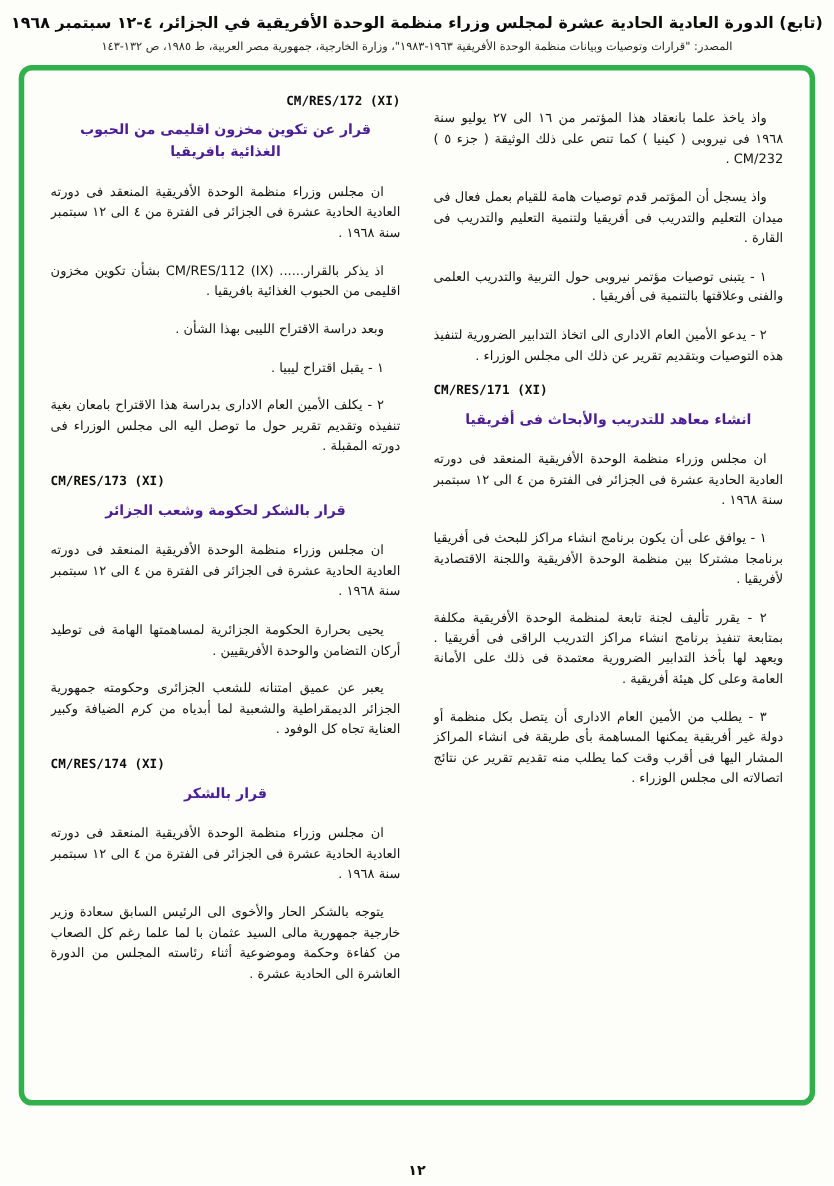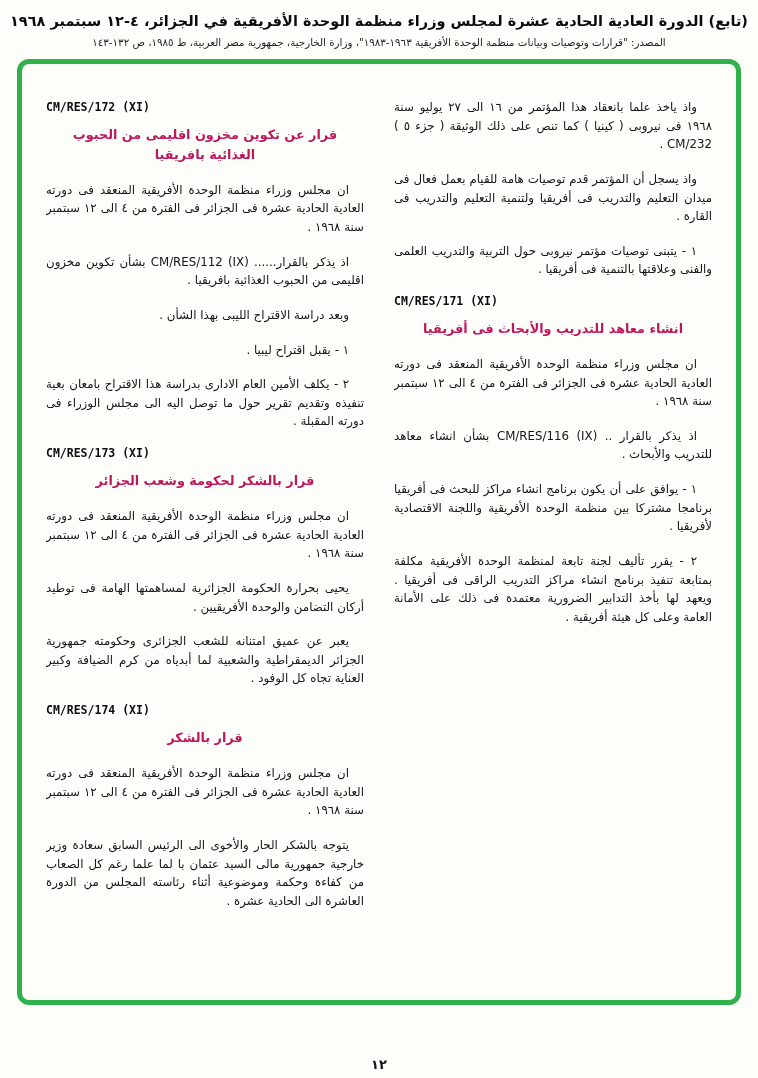--- a/index.html
+++ b/index.html
@@ -37,28 +37,28 @@
   .block-para { margin-bottom: 7px; text-indent: 15px; margin-top: 16px; }
   .block-code {
     direction: ltr;
     text-align: left;
     font-family: "DejaVu Sans Mono", monospace;
     font-weight: bold;
     font-size: 11.5px;
     margin: 13px 0 9px 0;
     color: #0c0c0c;
   }
-  .block-code:first-child { margin-top: 16px; }
+  .block-code:first-child { margin-top: 0; text-align: right; }
   .block-title {
     font-weight: bold;
     text-align: center;
     font-size: 12.8px;
     line-height: 1.55;
     margin: 2px 6px 10px 6px;
-    color: #be185d;
+    color: #4c1d95;
   }
   .footer {
     position: absolute;
     bottom: 6px; left: 0; right: 0;
     text-align: center;
     font-size: 13px;
     font-weight: bold;
     color: #111;
     margin-top: 37px;
   }
@@ -72,26 +72,27 @@
     <div class="header-title">(تابع) الدورة العادية الحادية عشرة لمجلس وزراء منظمة الوحدة الأفريقية في الجزائر، ٤-١٢ سبتمبر ١٩٦٨</div>
     <div class="header-source">المصدر: "قرارات وتوصيات وبيانات منظمة الوحدة الأفريقية ١٩٦٣-١٩٨٣"، وزارة الخارجية، جمهورية مصر العربية، ط ١٩٨٥، ص ١٣٢-١٤٣</div>
   </div>
 
   <div class="frame" style="border-color: rgb(48, 177, 76);">
     <div class="columns">
       <div class="column">
           <div class="block-para">واذ ياخذ علما بانعقاد هذا المؤتمر من ١٦ الى ٢٧ يوليو سنة ١٩٦٨ فى نيروبى ( كينيا ) كما تنص على ذلك الوثيقة ( جزء ٥ ) CM/232 .</div>
           <div class="block-para">واذ يسجل أن المؤتمر قدم توصيات هامة للقيام بعمل فعال فى ميدان التعليم والتدريب فى أفريقيا ولتنمية التعليم والتدريب فى القارة .</div>
           <div class="block-para">١ - يتبنى توصيات مؤتمر نيروبى حول التربية والتدريب العلمى والفنى وعلاقتها بالتنمية فى أفريقيا .</div>
+          <div class="block-para">٢ - يدعو الأمين العام الادارى الى اتخاذ التدابير الضرورية لتنفيذ هذه التوصيات وبتقديم تقرير عن ذلك الى مجلس الوزراء .</div>
           <div class="block-code">CM/RES/171 (XI)</div>
           <div class="block-title">انشاء معاهد للتدريب والأبحاث فى أفريقيا</div>
           <div class="block-para">ان مجلس وزراء منظمة الوحدة الأفريقية المنعقد فى دورته العادية الحادية عشرة فى الجزائر فى الفترة من ٤ الى ١٢ سبتمبر سنة ١٩٦٨ .</div>
-          <div class="block-para">اذ يذكر بالقرار .. CM/RES/116 (IX) بشأن انشاء معاهد للتدريب والأبحاث .</div>
           <div class="block-para">١ - يوافق على أن يكون برنامج انشاء مراكز للبحث فى أفريقيا برنامجا مشتركا بين منظمة الوحدة الأفريقية واللجنة الاقتصادية لأفريقيا .</div>
           <div class="block-para">٢ - يقرر تأليف لجنة تابعة لمنظمة الوحدة الأفريقية مكلفة بمتابعة تنفيذ برنامج انشاء مراكز التدريب الراقى فى أفريقيا . ويعهد لها بأخذ التدابير الضرورية معتمدة فى ذلك على الأمانة العامة وعلى كل هيئة أفريقية .</div>
+          <div class="block-para">٣ - يطلب من الأمين العام الادارى أن يتصل بكل منظمة أو دولة غير أفريقية يمكنها المساهمة بأى طريقة فى انشاء المراكز المشار اليها فى أقرب وقت كما يطلب منه تقديم تقرير عن نتائج اتصالاته الى مجلس الوزراء .</div>
         </div>
       <div class="column">
           <div class="block-code">CM/RES/172 (XI)</div>
           <div class="block-title">قرار عن تكوين مخزون اقليمى من الحبوب الغذائية بافريقيا</div>
           <div class="block-para">ان مجلس وزراء منظمة الوحدة الأفريقية المنعقد فى دورته العادية الحادية عشرة فى الجزائر فى الفترة من ٤ الى ١٢ سبتمبر سنة ١٩٦٨ .</div>
           <div class="block-para">اذ يذكر بالقرار...... CM/RES/112 (IX) بشأن تكوين مخزون اقليمى من الحبوب الغذائية بافريقيا .</div>
           <div class="block-para">وبعد دراسة الاقتراح الليبى بهذا الشأن .</div>
           <div class="block-para">١ - يقبل اقتراح ليبيا .</div>
           <div class="block-para">٢ - يكلف الأمين العام الادارى بدراسة هذا الاقتراح بامعان بغية تنفيذه وتقديم تقرير حول ما توصل اليه الى مجلس الوزراء فى دورته المقبلة .</div>
           <div class="block-code">CM/RES/173 (XI)</div>

